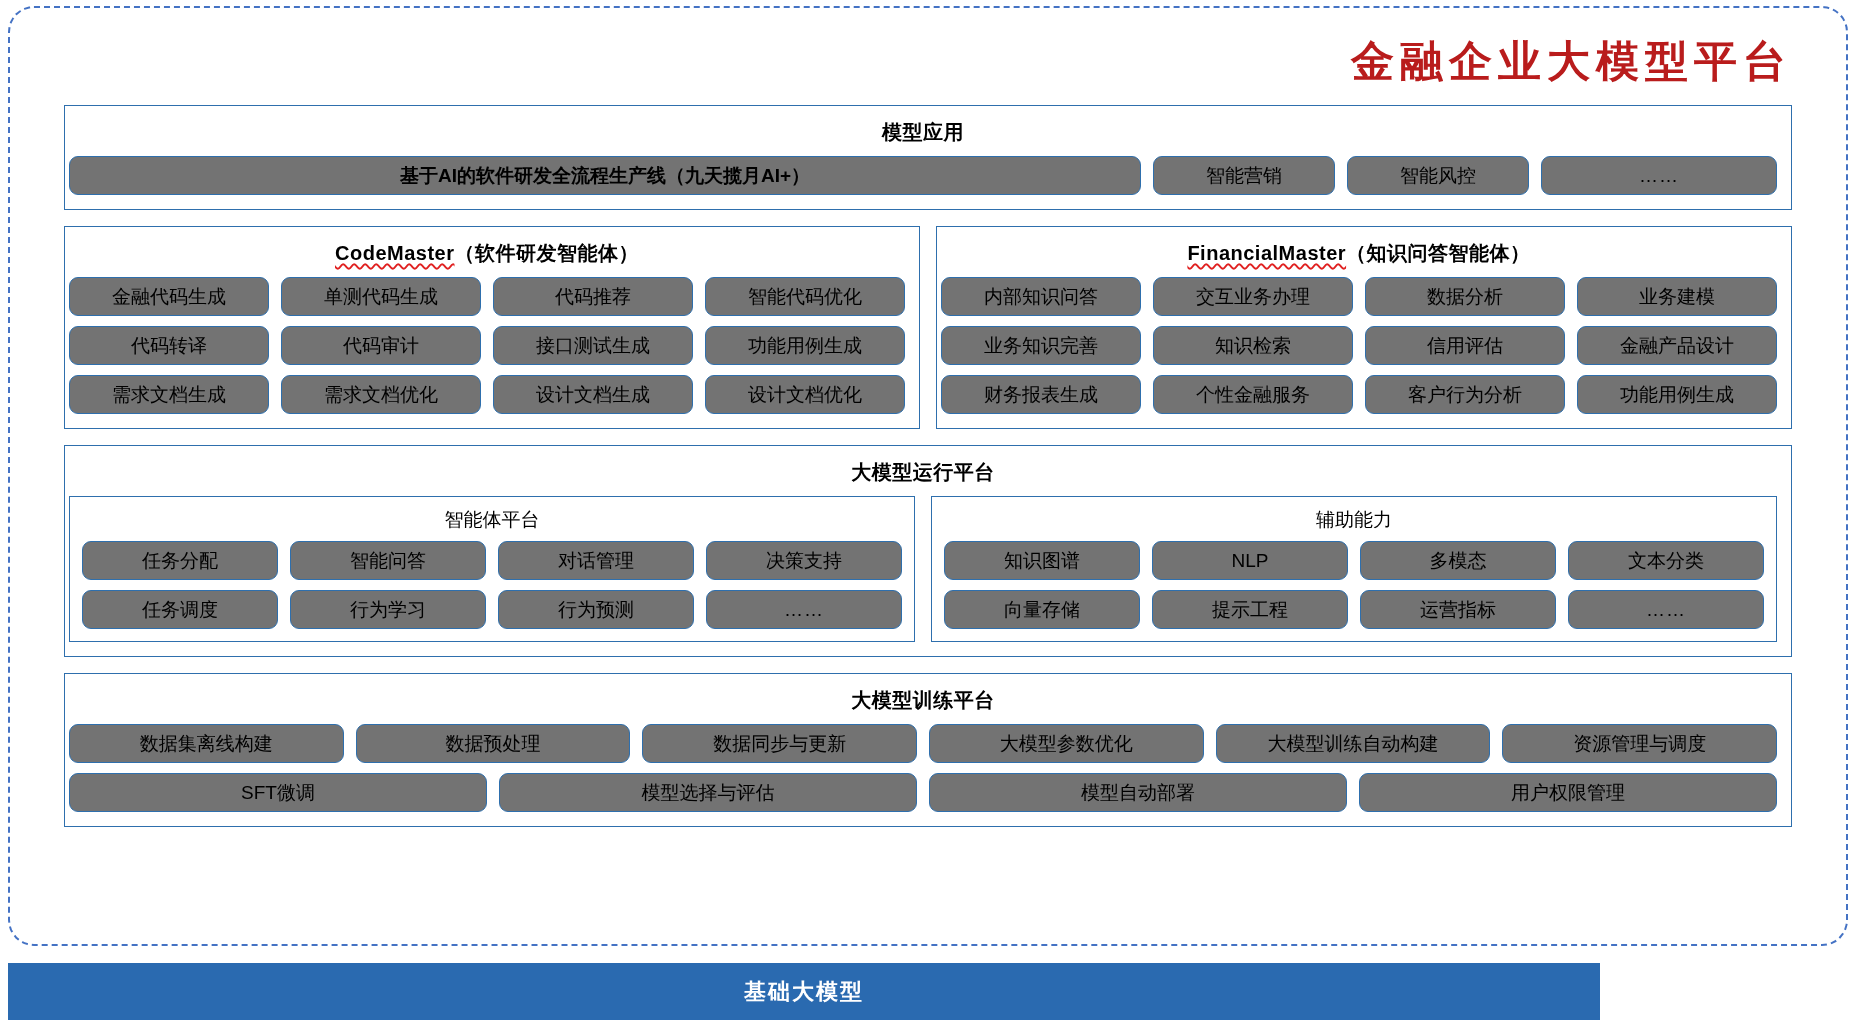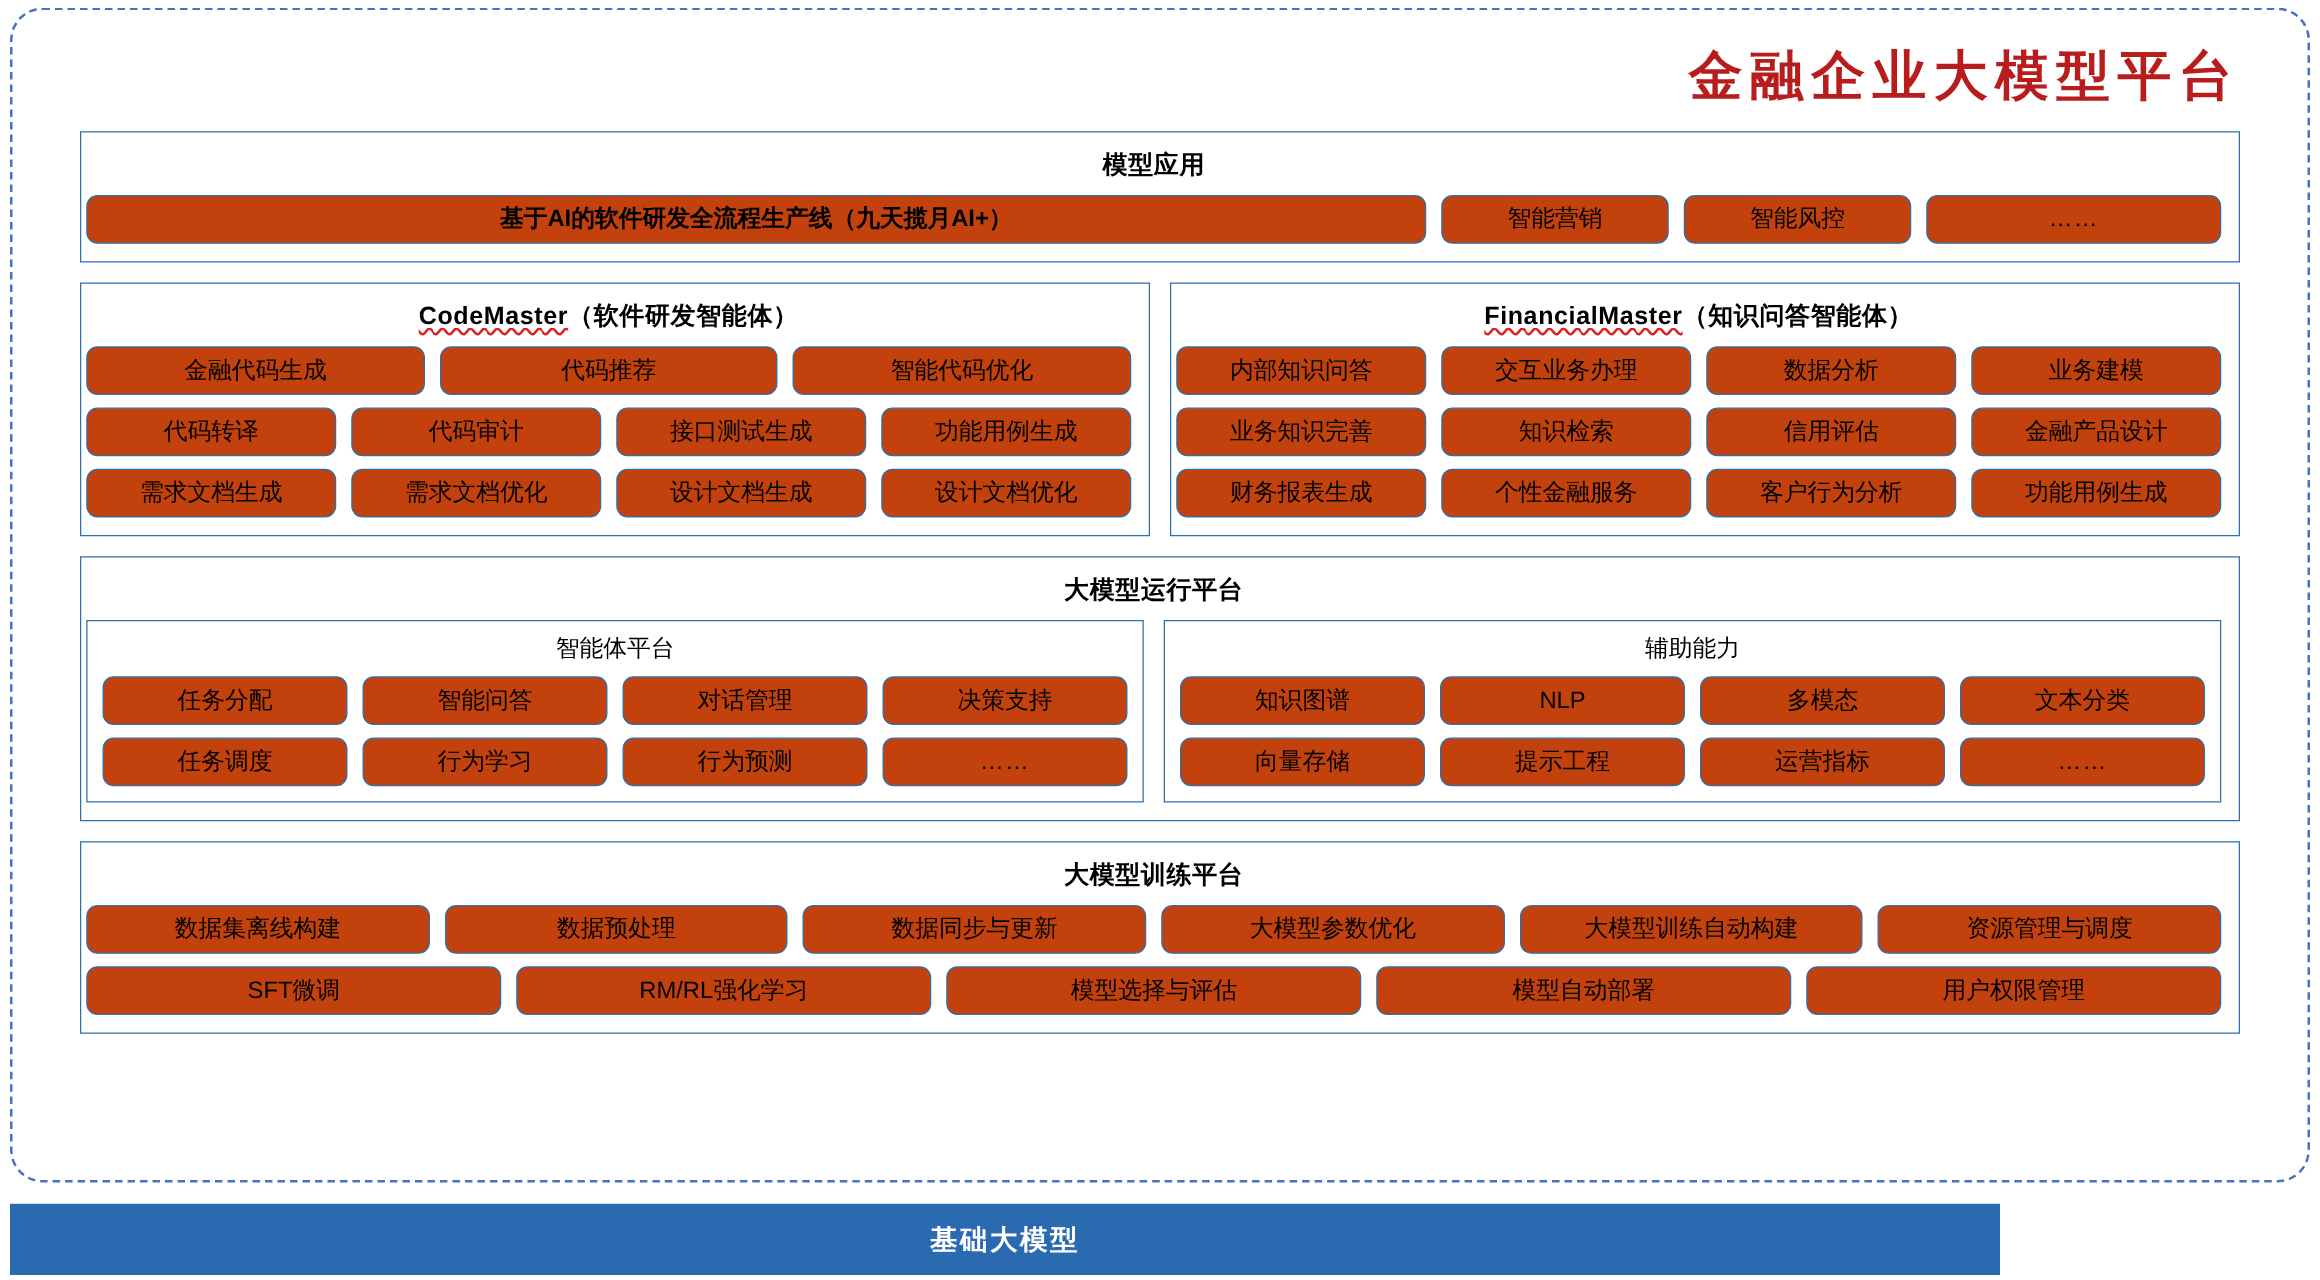--- a/index.html
+++ b/index.html
@@ -65,21 +65,21 @@
     padding:4px 0 8px 0;
   }
 
   
   .chip-row { display:flex; gap:12px; margin-bottom:10px; }
   .chip-row:last-child { margin-bottom:0; }
   .chip {
     flex:1 1 0;
     border:1.3px solid #2e6fad;
     border-radius:9px;
-    background:#c2410c;
+    background:#737373;
     height:39px;
     display:flex; align-items:center; justify-content:center;
     font-size:19px;
     line-height:1;
     white-space:nowrap;
     padding:0 6px;
   }
   .chip.bold { font-weight:bold; }
   .chip.dots { letter-spacing:1px; }
 
@@ -131,20 +131,21 @@
     </div>
   </div>
 
   <div class="agents">
 
     <div class="panel">
       <div class="panel-title"><span class="spell">CodeMaster</span><span>（软件研发智能体）</span></div>
 
       <div class="chip-row">
         <div class="chip">金融代码生成</div>
+        <div class="chip">单测代码生成</div>
         <div class="chip">代码推荐</div>
         <div class="chip">智能代码优化</div>
       </div>
       <div class="chip-row">
         <div class="chip">代码转译</div>
         <div class="chip">代码审计</div>
         <div class="chip">接口测试生成</div>
         <div class="chip">功能用例生成</div>
       </div>
       <div class="chip-row">
@@ -224,21 +225,20 @@
     <div class="chip-row">
       <div class="chip">数据集离线构建</div>
       <div class="chip">数据预处理</div>
       <div class="chip">数据同步与更新</div>
       <div class="chip">大模型参数优化</div>
       <div class="chip">大模型训练自动构建</div>
       <div class="chip">资源管理与调度</div>
     </div>
     <div class="chip-row">
       <div class="chip">SFT微调</div>
-      <div class="chip">RM/RL强化学习</div>
       <div class="chip">模型选择与评估</div>
       <div class="chip">模型自动部署</div>
       <div class="chip">用户权限管理</div>
     </div>
   </div>
 
 </div>
 
 <div id="base-bar">
   <span>基础大模型</span>

